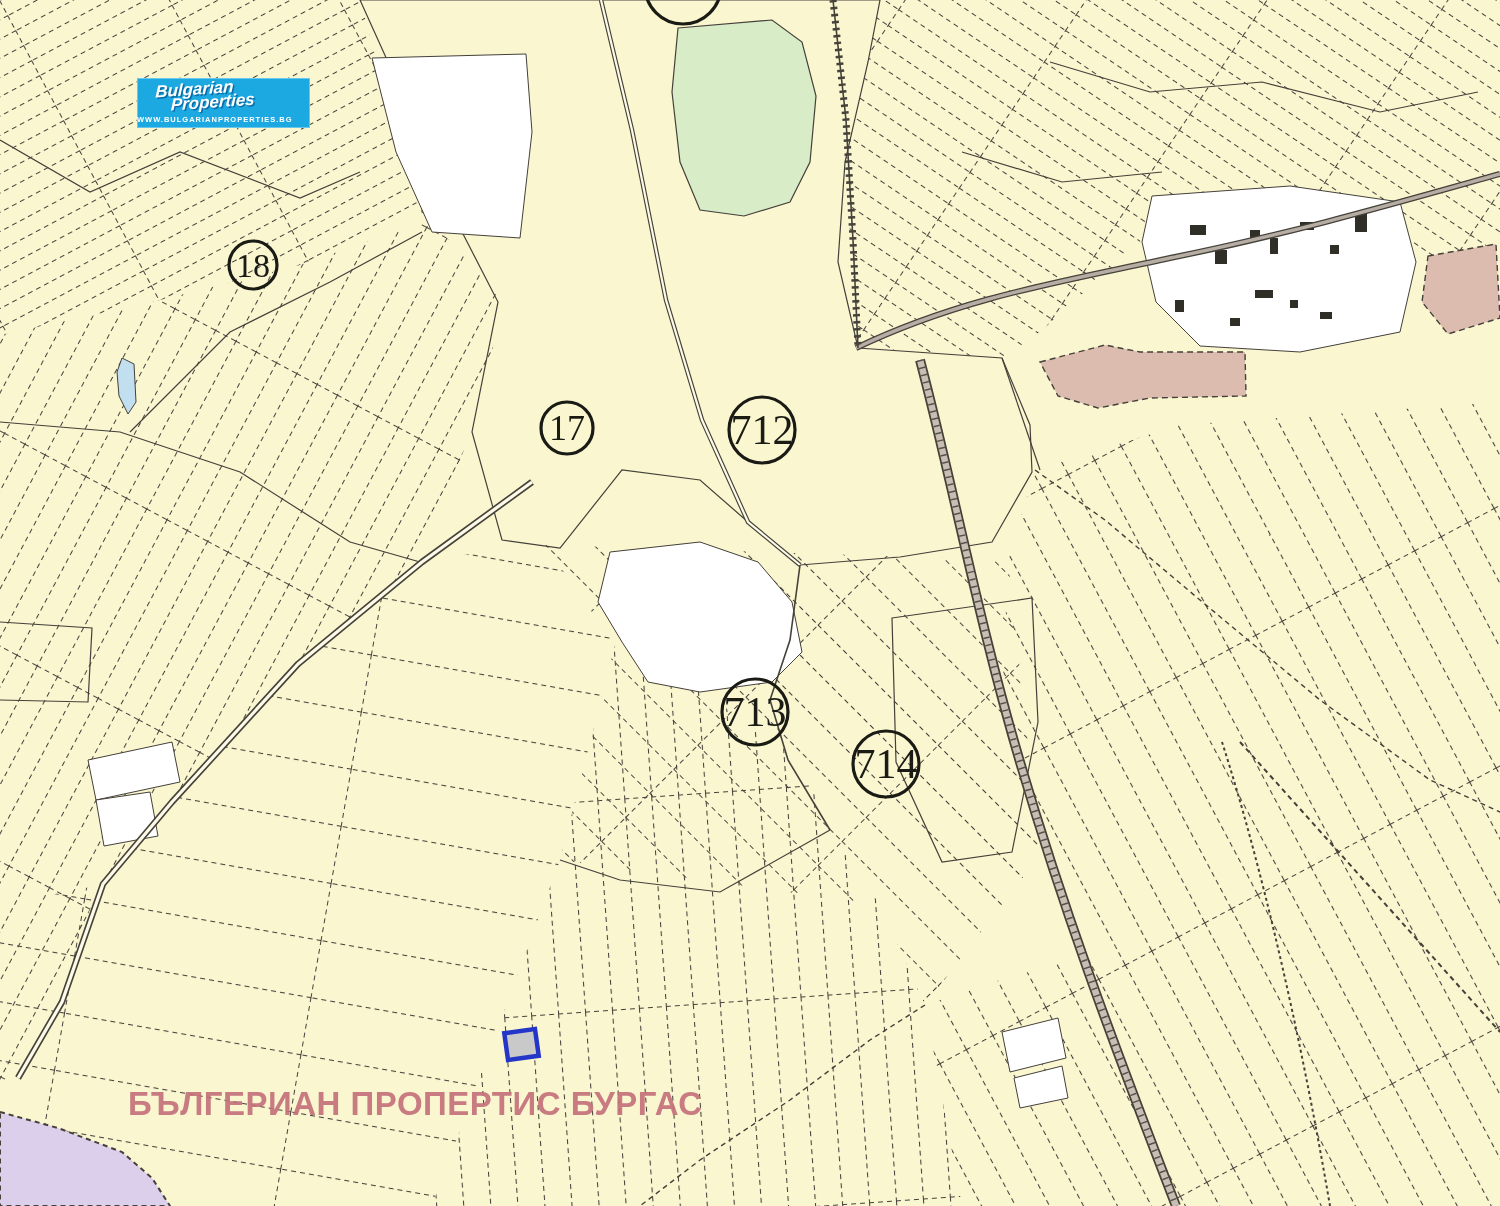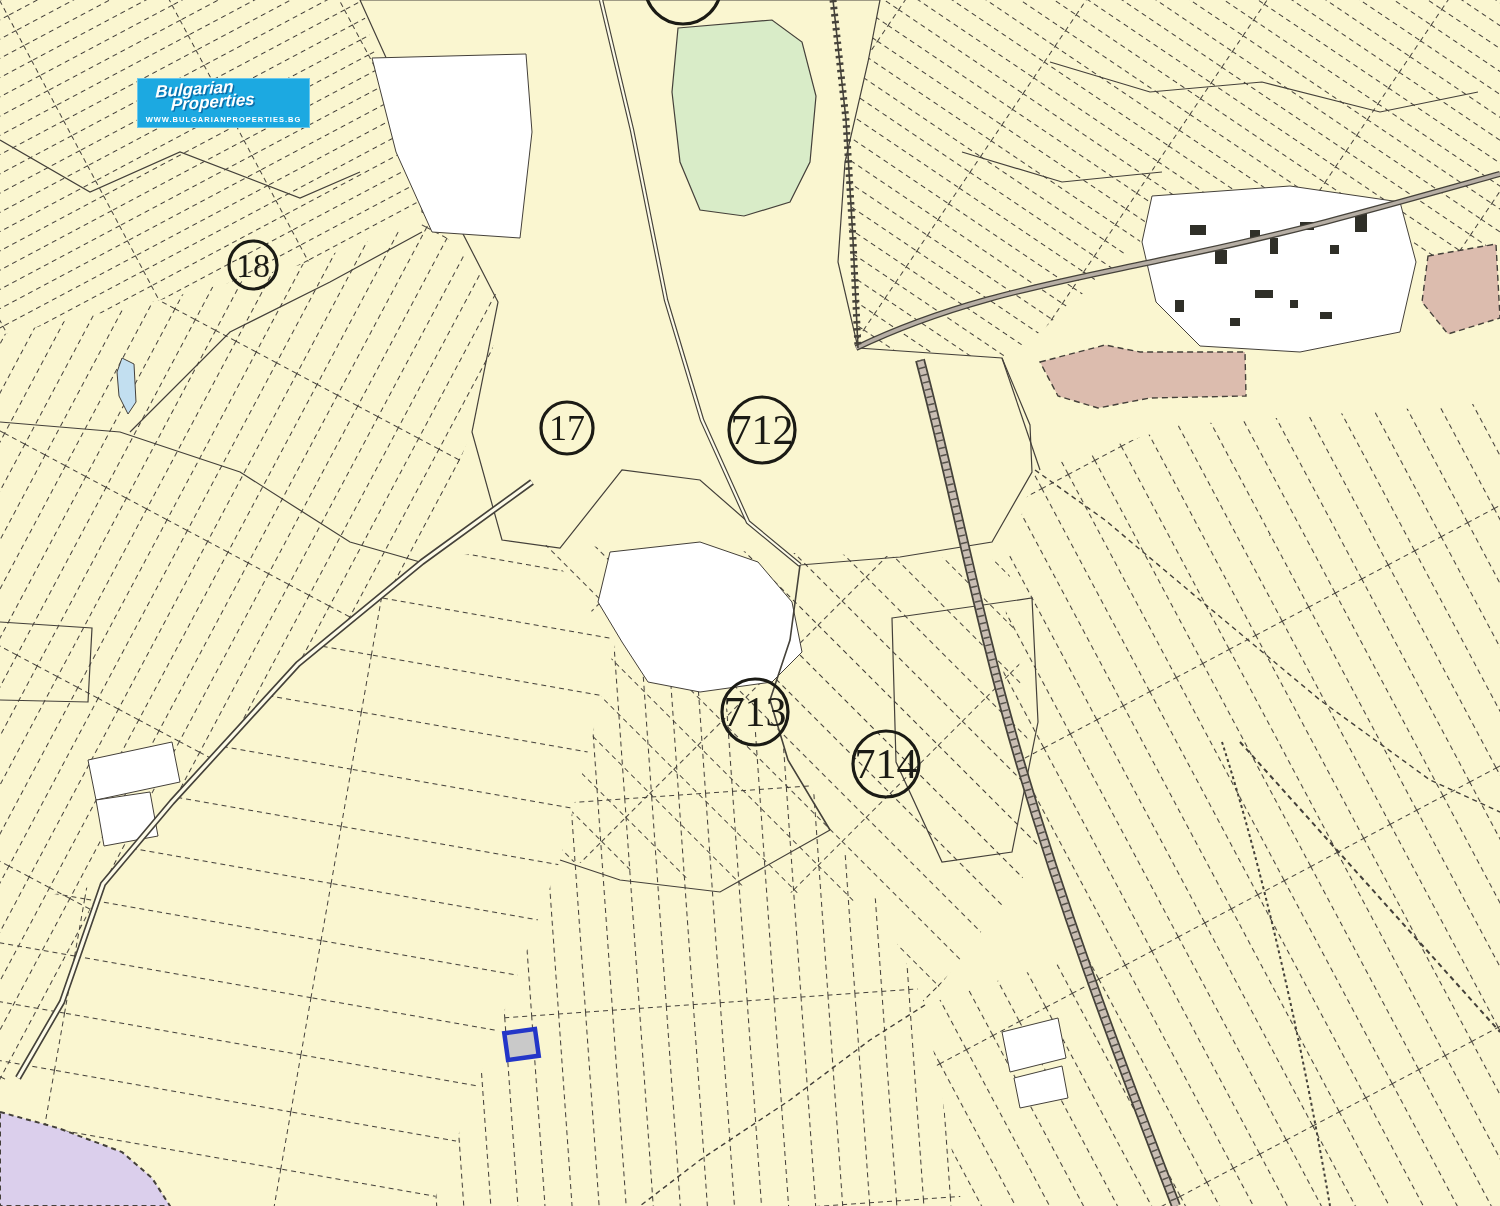--- a/index.html
+++ b/index.html
@@ -29,21 +29,21 @@
     overflow:hidden;z-index:30;
   }
   .logo-brand{
     position:absolute;left:18px;top:4px;line-height:14px;
     font-style:italic;font-weight:bold;font-size:17px;color:#fff;
     transform:rotate(-4deg) skewX(-6deg);
     text-shadow:1.5px 1.5px 0 #0c6da8;white-space:nowrap;
   }
   .logo-brand .l2{display:block;margin-left:16px;}
   .logo-url{
-    position:absolute;left:0;right:0;bottom:4px;text-align:center;
+    position:absolute;left:0;right:0;bottom:4px;
     font-size:7.5px;font-weight:bold;letter-spacing:1px;color:#fff;white-space:nowrap;
   }
   
   .watermark{
     position:absolute;left:128px;top:1085px;z-index:25;
     font-size:33px;font-weight:bold;letter-spacing:.5px;white-space:nowrap;
     color:var(--watermark-pink,#c4717a);opacity:.92;
   }
 </style>
 </head>
@@ -193,14 +193,15 @@
   </svg>
 
   <div class="logo">
     <div class="logo-brand">
       <span>Bulgarian</span>
       <span class="l2">Properties</span>
     </div>
     <div class="logo-url">WWW.BULGARIANPROPERTIES.BG</div>
   </div>
 
+  <div class="watermark">БЪЛГЕРИАН ПРОПЕРТИС БУРГАС</div>
 
 </div>
 
 </body></html>

